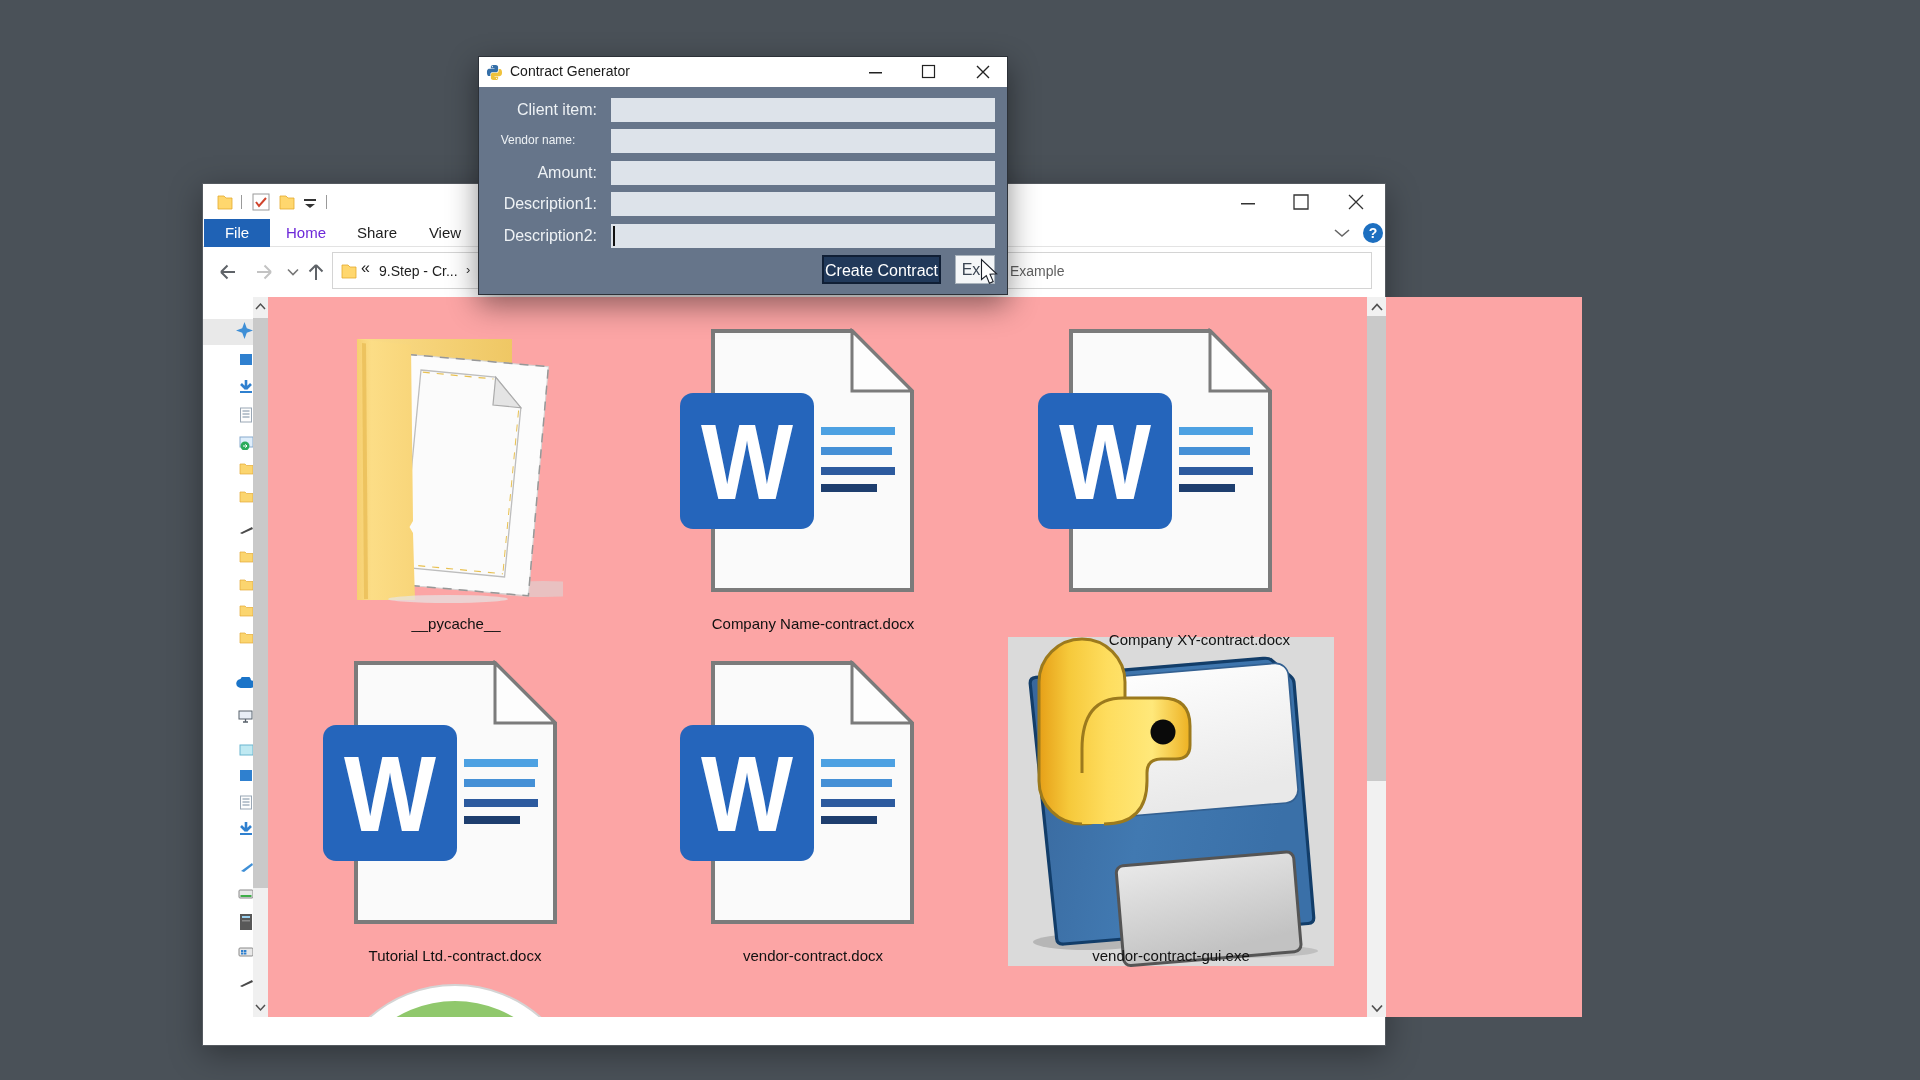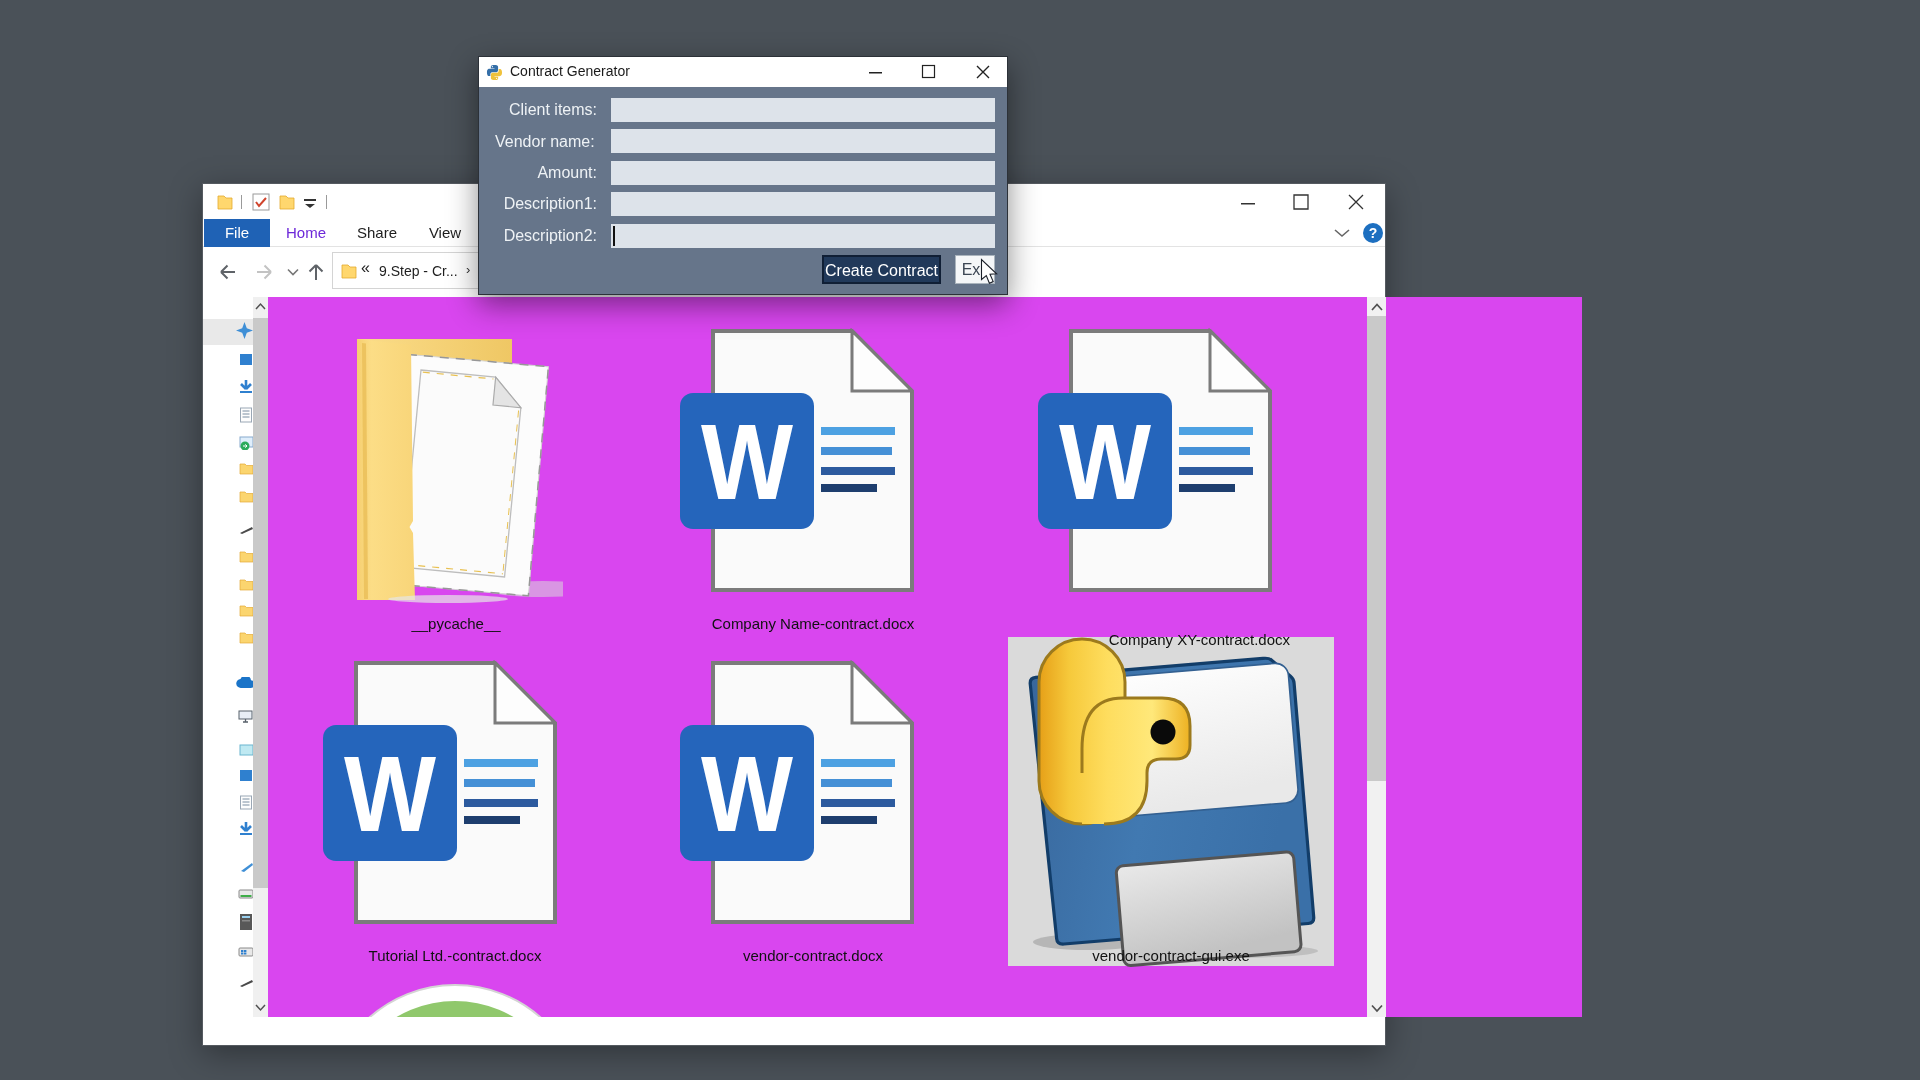--- a/index.html
+++ b/index.html
@@ -75,20 +75,23 @@
 
     <div class="abs" style="left:129px; top:5px; width:600px; height:37px; background:#ffffff; border:1px solid #d4d4d4;">
       <svg class="abs" style="left:6px; top:8px;" width="20" height="20" viewBox="0 0 20 20">
         <path d="M3 4 L9 4 L11 6 L17 6 L17 17 L3 17 Z" fill="#ffd76e" stroke="#e3aa2e" stroke-width="0.8"></path>
       </svg>
       <div class="abs" style="left:28px; top:6px; font-size:16px; color:#1e1e1e;">«</div>
       <div class="abs" style="left:46px; top:10px; font-size:14px; color:#1e1e1e;">9.Step - Cr...</div>
       <div class="abs" style="left:133px; top:9px; font-size:13px; color:#333;">›</div>
     </div>
 
+    <div class="abs" style="left:800px; top:5px; width:369px; height:37px; background:#ffffff; border:1px solid #d4d4d4;">
+      <div class="abs" style="left:6px; top:10px; font-size:14px; color:#5f5f5f;">Example</div>
+    </div>
   </div>
 
   <div class="abs" id="sidebar" style="left:0; top:113px; width:65px; height:703px; background:#ffffff;">
     <div class="abs" style="left:0; top:22px; width:50px; height:26px; background:#e9e9e9;"></div>
     <svg class="abs" style="left:33px; top:25px;" width="17" height="17" viewBox="0 0 17 17">
         <path d="M8.5 0 L10.8 6.2 L17 8.5 L10.8 10.8 L8.5 17 L6.2 10.8 L0 8.5 L6.2 6.2 Z" fill="#3f8fd6"></path>
       </svg>
     <svg class="abs" style="left:36px; top:56px;" width="14" height="14">
         <rect x="1" y="1" width="12" height="11" fill="#2f80cf"></rect>
       </svg>
@@ -176,21 +179,21 @@
   <div class="abs" style="left:50px; top:113px; width:15px; height:720px; background:#f0f0f0;">
     <svg class="abs" style="left:2px; top:5px;" width="11" height="10">
         <path d="M1 7 l4.5 -5 l4.5 5" stroke="#505050" stroke-width="1.5" fill="none"></path>
       </svg>
     <div class="abs" style="left:0; top:21px; width:15px; height:570px; background:#c9c9c9;"></div>
     <svg class="abs" style="left:2px; top:706px;" width="11" height="10">
         <path d="M1 2 l4.5 5 l4.5 -5" stroke="#505050" stroke-width="1.5" fill="none"></path>
       </svg>
   </div>
 
-  <div class="abs" id="content" style="left:65px; top:113px; width:1314px; height:720px; background:#d946ef; overflow:hidden;">
+  <div class="abs" id="content" style="left:65px; top:113px; width:1314px; height:720px; background:#fca5a5; overflow:hidden;">
 
     <div class="abs" style="left:740px; top:340px; width:326px; height:329px; background:#dadada;"></div>
 
     <svg class="abs" style="left:85px; top:40px;" width="210" height="266" viewBox="0 0 210 266">
       <defs>
         <linearGradient id="fyel" x1="0" y1="0" x2="1" y2="0">
           <stop offset="0" stop-color="#fbdd8a"></stop>
             <stop offset="1" stop-color="#efc764"></stop>
         </linearGradient>
         <linearGradient id="fflap" x1="0" y1="0" x2="1" y2="0">
@@ -300,22 +303,22 @@
     </svg>
     <div class="abs" style="left:31px; top:6px; font-size:14px; color:#1a1a1a;">Contract Generator</div>
     <svg class="abs" style="left:380px; top:0;" width="150" height="30" viewBox="0 0 150 30">
       <rect x="10" y="15" width="13" height="1.5" fill="#222"></rect>
       <rect x="63.5" y="8.5" width="12" height="12" fill="none" stroke="#222" stroke-width="1.2"></rect>
       <path d="M118 9 l12 12 M130 9 l-12 12" stroke="#222" stroke-width="1.4"></path>
     </svg>
   </div>
 
   <div class="abs" style="left:0; top:41px; width:119px; height:24px; color:#eef1f4; font-size:16px; text-align:right; right:auto; width:119px;"></div>
-  <div class="abs lbl" style="left:0; top:44px; width:118px; text-align:right; color:#eef2f5; font-size:16px;">Client items:</div>
-  <div class="abs lbl" style="left:0; top:76px; width:118px; text-align:left; color:#eef2f5; font-size:16px;margin-left:16px;">Vendor name:</div>
+  <div class="abs lbl" style="left:0; top:44px; width:118px; text-align:right; color:#eef2f5; font-size:16px;">Client item:</div>
+  <div class="abs lbl" style="left:0; top:76px; width:118px; text-align:center; color:#eef2f5; font-size:12px;">Vendor name:</div>
   <div class="abs lbl" style="left:0; top:107px; width:118px; text-align:right; color:#eef2f5; font-size:16px;padding-left:36px;">Amount:</div>
   <div class="abs lbl" style="left:0; top:138px; width:118px; text-align:right; color:#eef2f5; font-size:16px;">Description1:</div>
   <div class="abs lbl" style="left:0; top:170px; width:118px; text-align:right; color:#eef2f5; font-size:16px;">Description2:</div>
   <div class="abs" style="left:132px; top:41px; width:384px; height:24px; background:#dde3ea;"></div>
   <div class="abs" style="left:132px; top:72px; width:384px; height:24px; background:#dde3ea;"></div>
   <div class="abs" style="left:132px; top:104px; width:384px; height:24px; background:#dde3ea;"></div>
   <div class="abs" style="left:132px; top:135px; width:384px; height:24px; background:#dde3ea;"></div>
   <div class="abs" style="left:132px; top:167px; width:384px; height:24px; background:#dde3ea;"></div>
   <div class="abs" style="left:134px; top:169px; width:2px; height:20px; background:#111;"></div>
 

